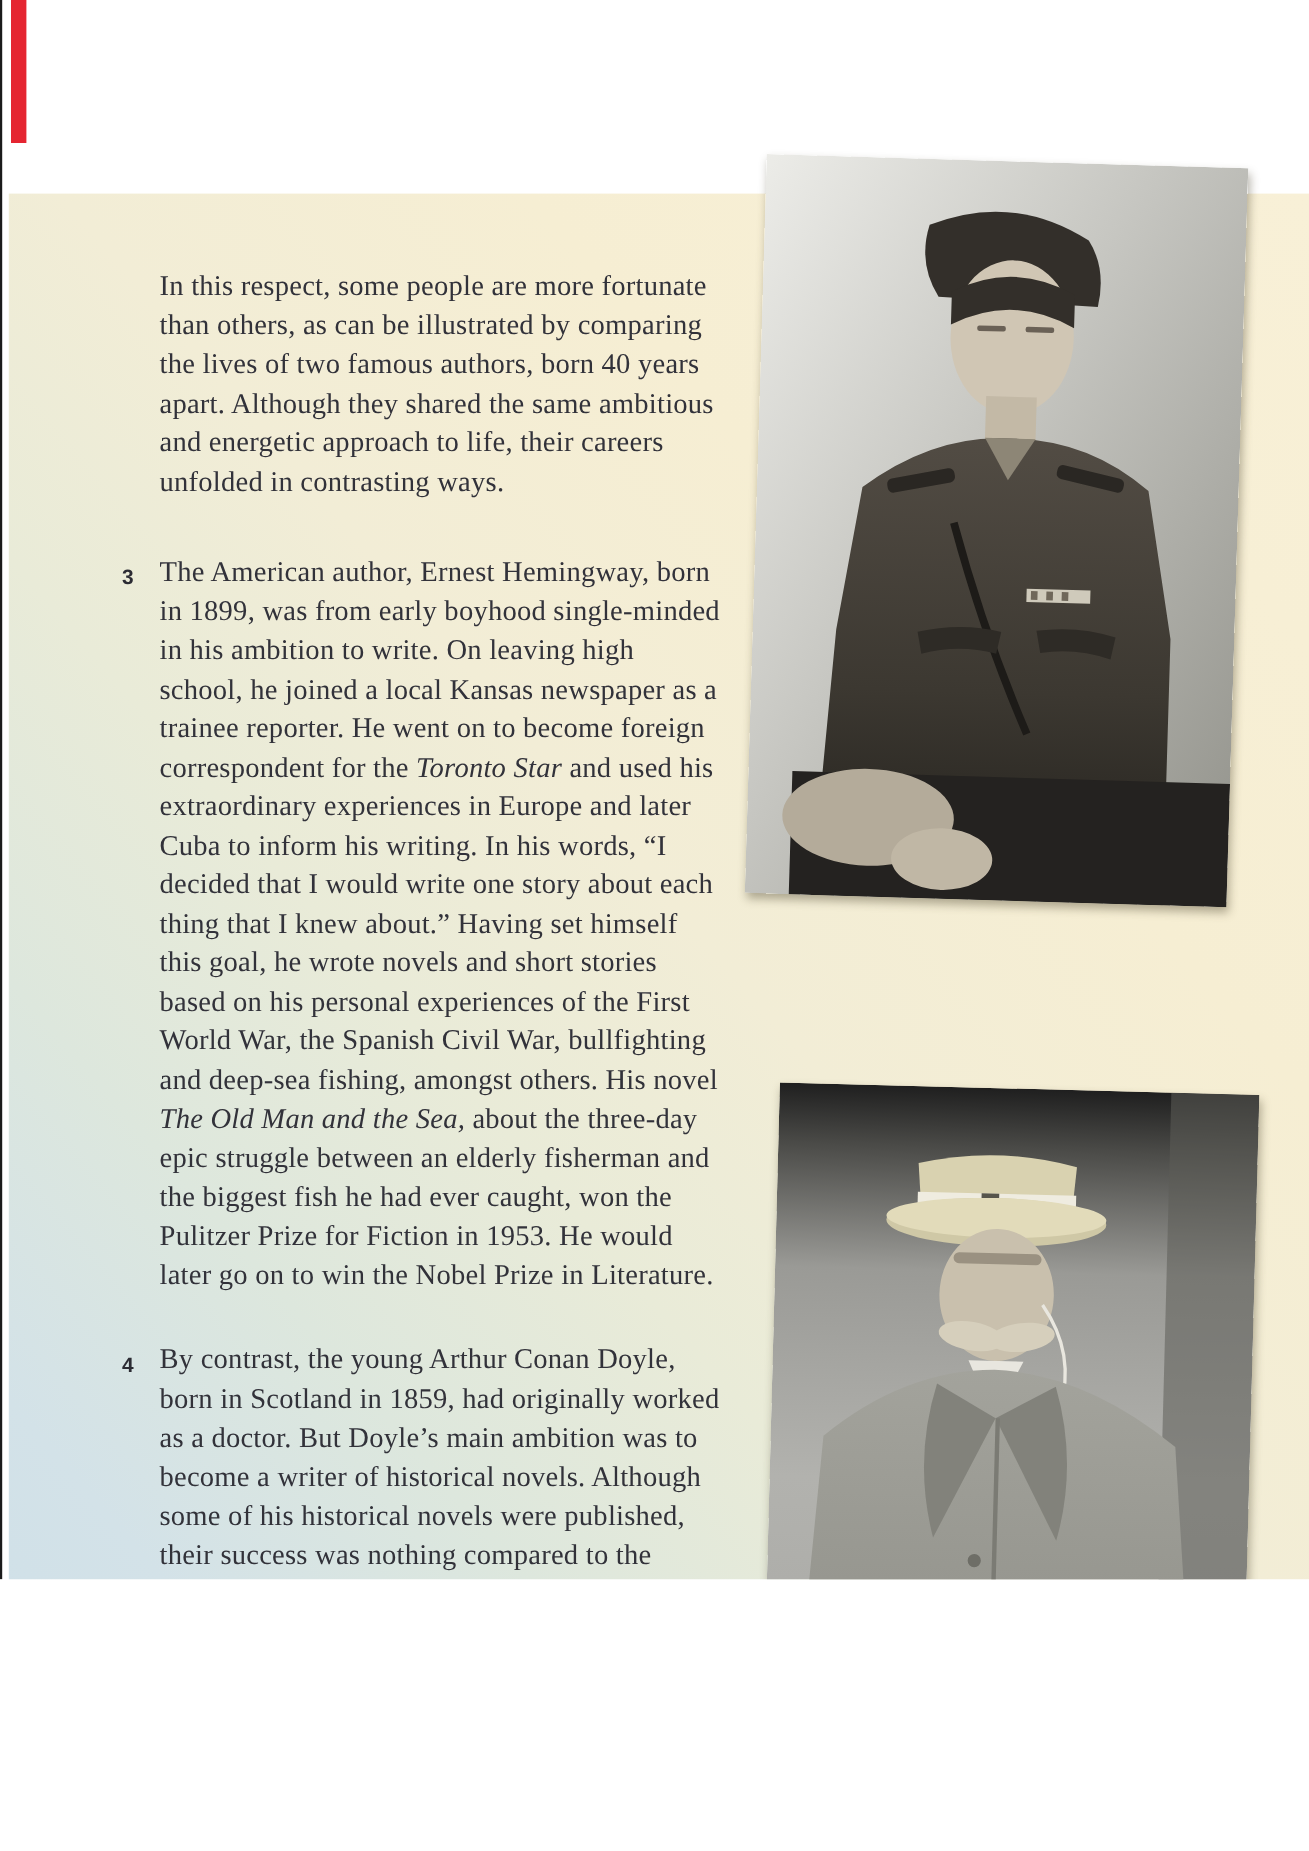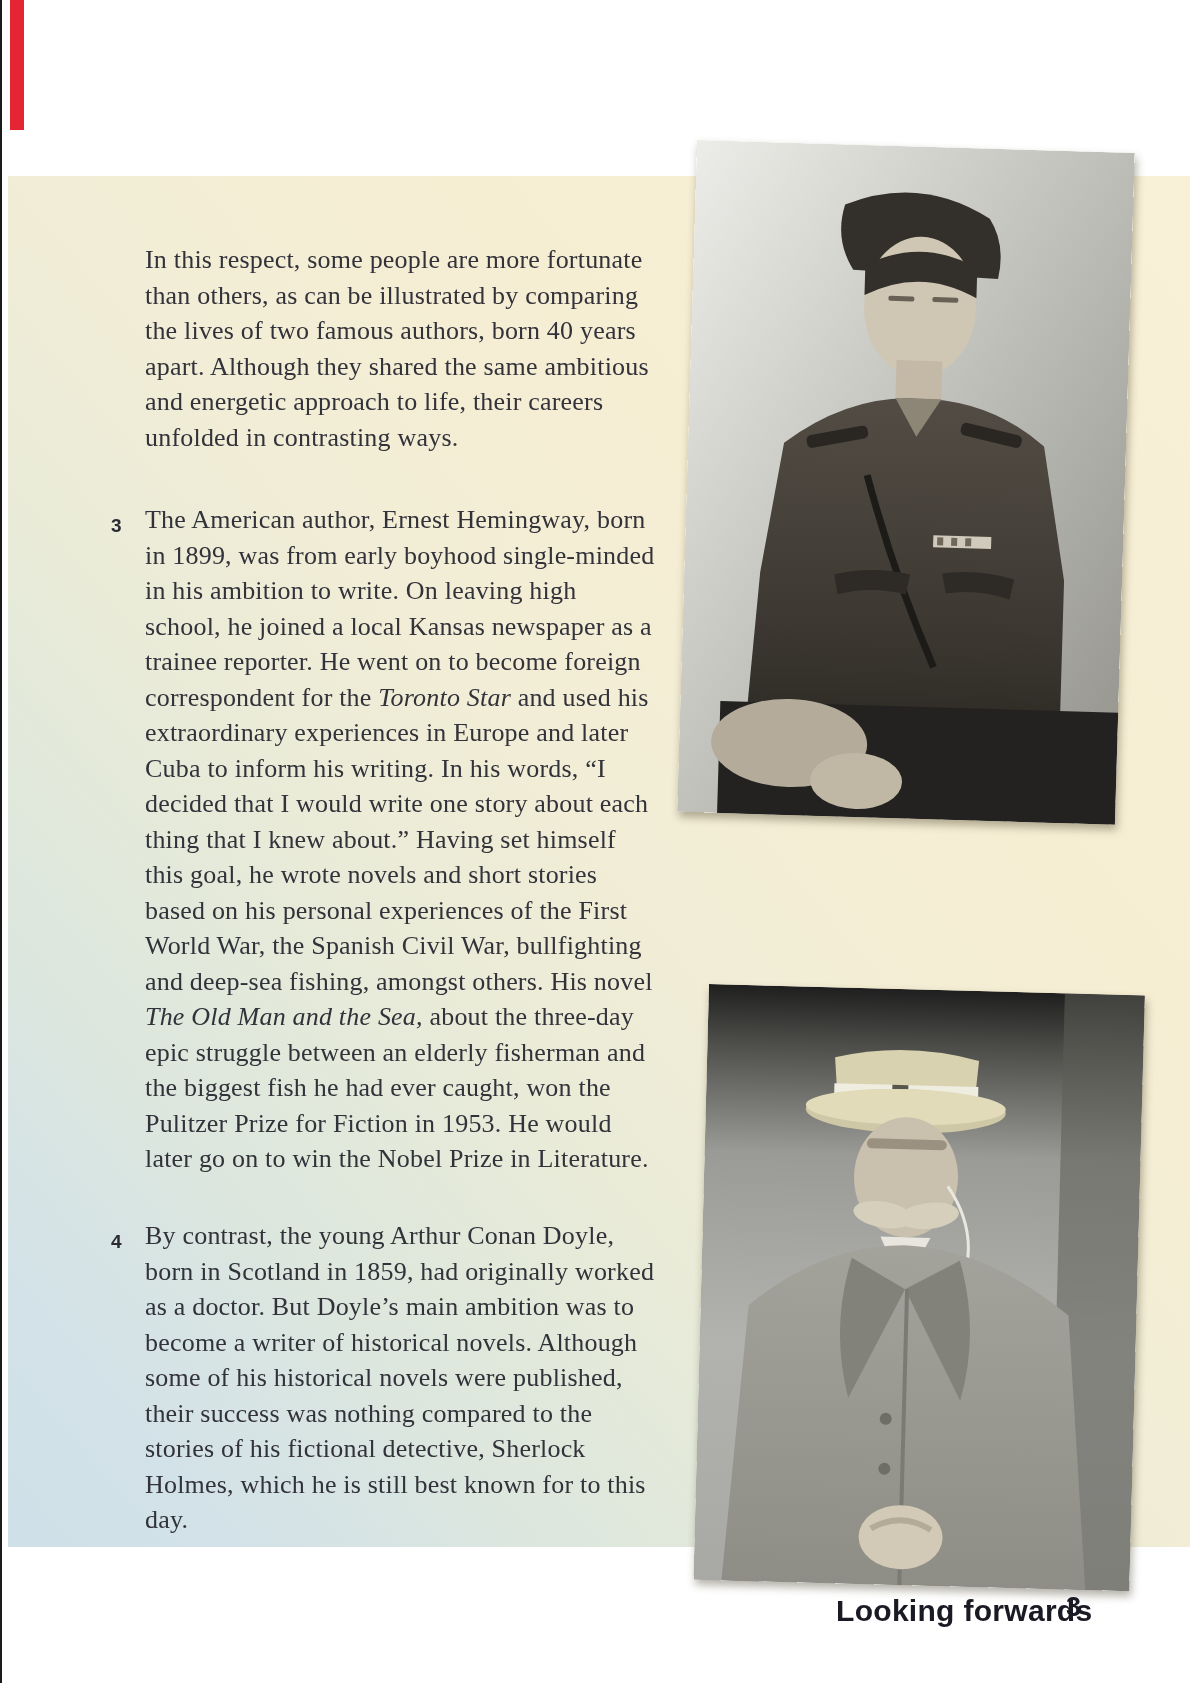--- a/index.html
+++ b/index.html
@@ -1,19 +1,19 @@
 <!DOCTYPE html>
 <html><head>
 <meta charset="utf-8">
 <style>
   html, body { margin: 0; padding: 0; background: #ffffff; overflow: hidden; }
   .canvas {
     position: relative;
     width: 1190px;
-    height: 1683px;
+    height: 1436px;
     background: #ffffff;
     font-family: "Liberation Serif", "DejaVu Serif", serif;
     overflow: hidden;
   }
   
   .scan-edge {
     position: absolute; left: 0; top: 0;
     width: 2px; height: 100%;
     background: #1b1b1b;
   }

